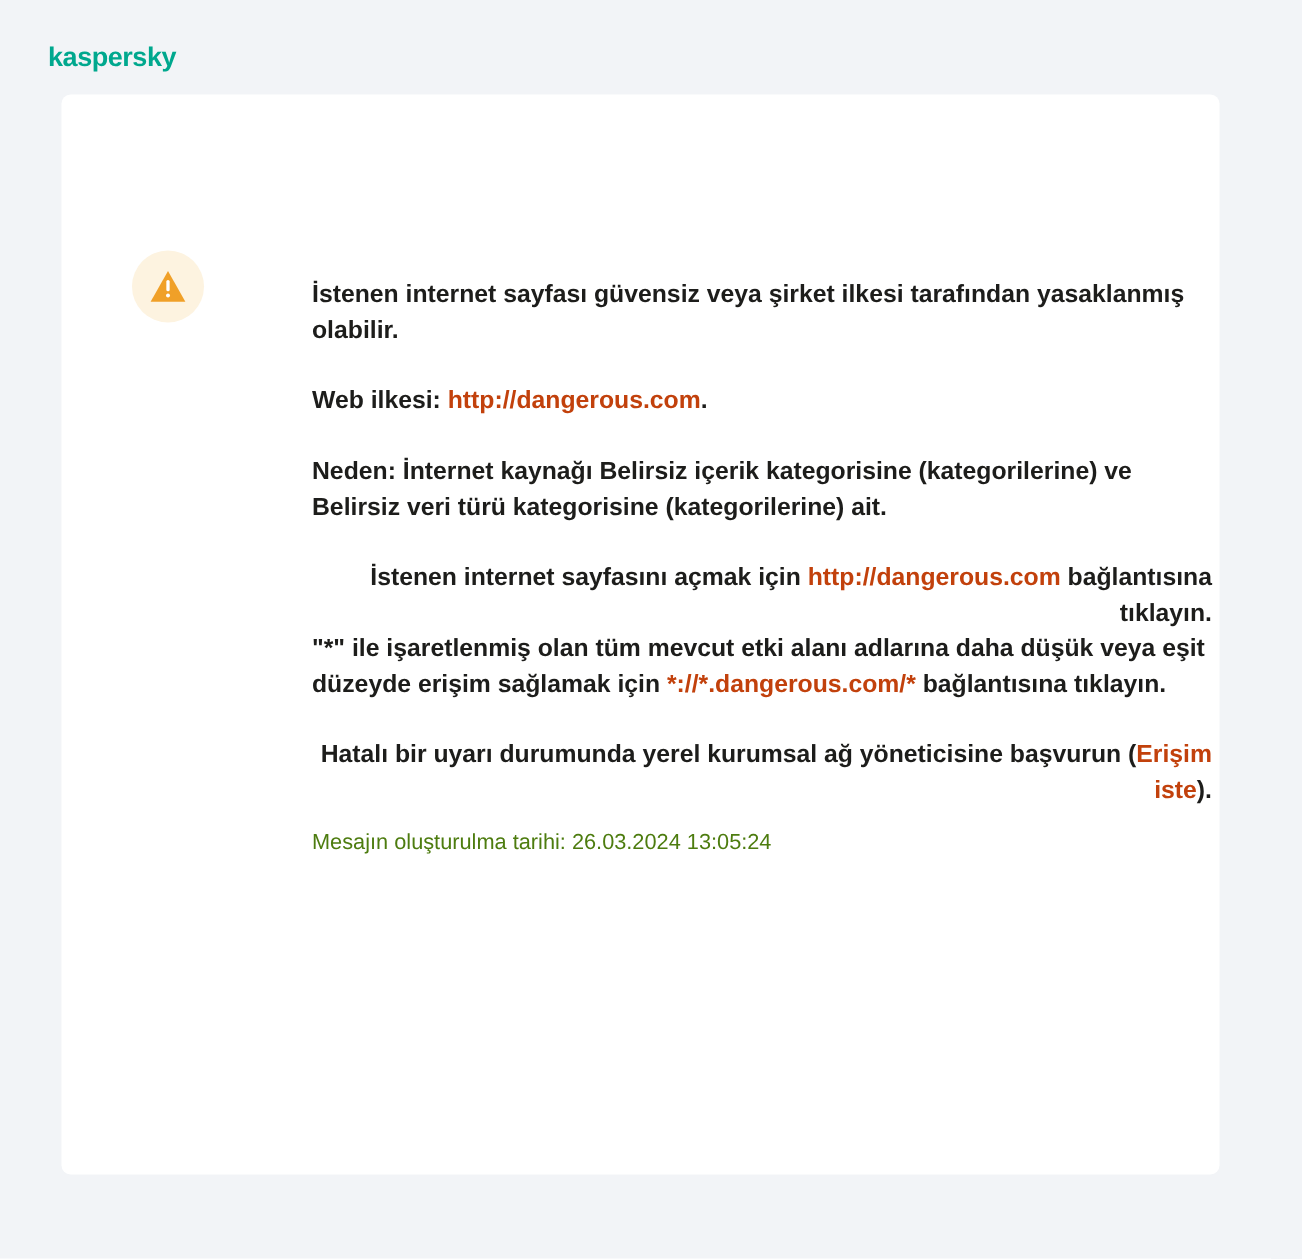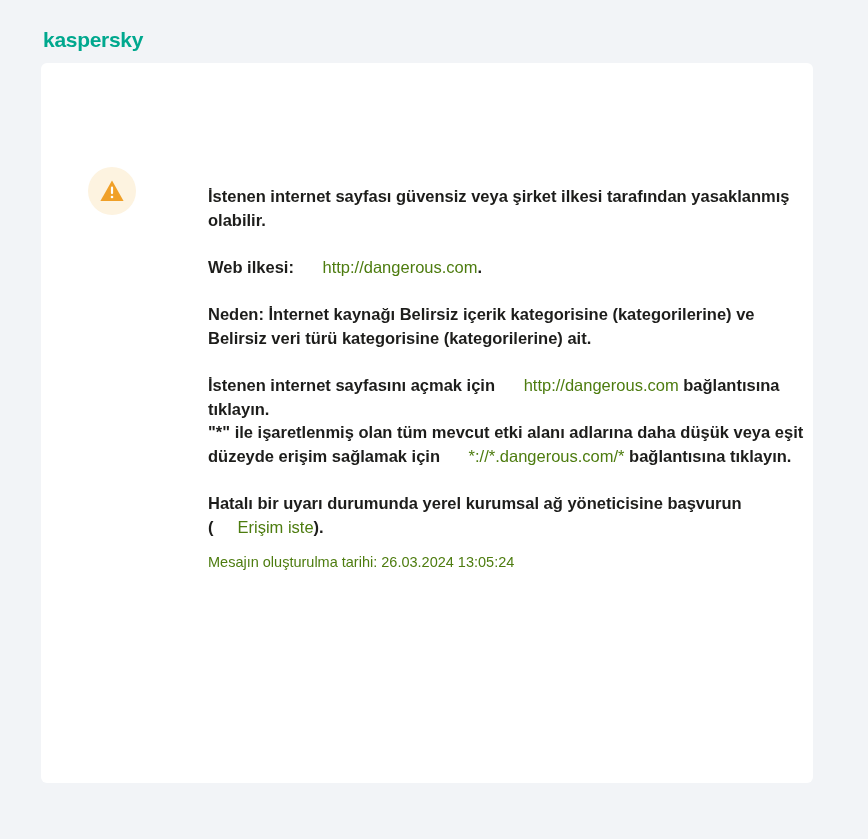--- a/index.html
+++ b/index.html
@@ -15,23 +15,23 @@
     overflow: hidden;
   }
   .page {
     position: relative;
     width: 868px;
     height: 839px;
     box-sizing: border-box;
   }
   .brand {
     position: absolute;
-    left: 43px;
+    left: 32px;
     top: 28px;
-    font-size: 21px;
+    font-size: 18px;
     font-weight: bold;
     letter-spacing: -0.3px;
     color: #00a88e;
     font-family: "Liberation Sans", sans-serif;
   }
   .card {
     position: absolute;
     left: 41px;
     top: 63px;
     width: 772px;
@@ -67,26 +67,26 @@
   }
   p.block {
     margin: 0 0 23px 0;
     font-size: 16.5px;
     line-height: 1.45;
     font-weight: bold;
     color: #1d1d1b;
   }
   p.block.tight {
     margin-bottom: 0;
+    text-align: right;
   }
   .link {
-    color: #4d7c0f;
-    font-weight: normal;
+    color: #c2410c;
+    font-weight: bold;
     text-decoration: none;
-    margin-left: 24px;
   }
   .timestamp {
     margin: 12px 0 0 0;
     font-size: 14.5px;
     font-weight: normal;
     color: #4d7c0f;
     line-height: 1.4;
   }
 </style>
 </head>

